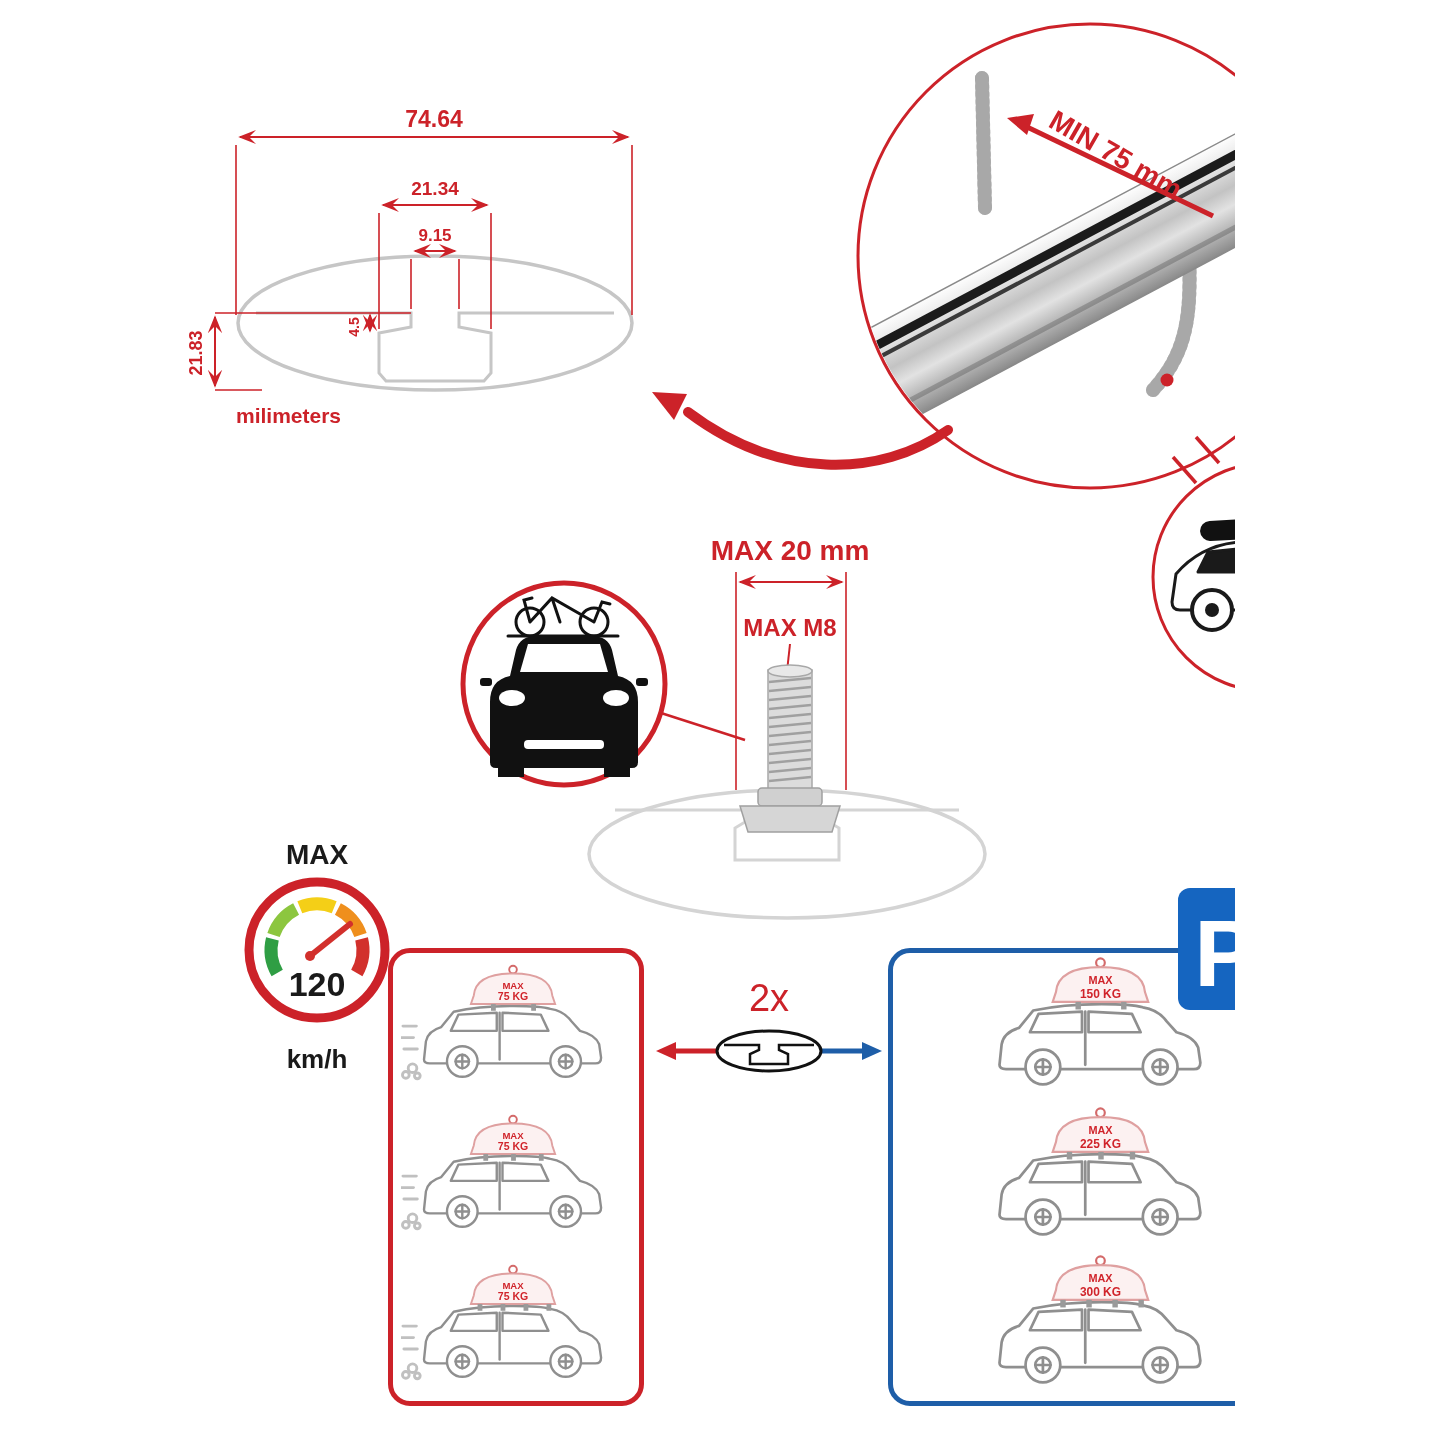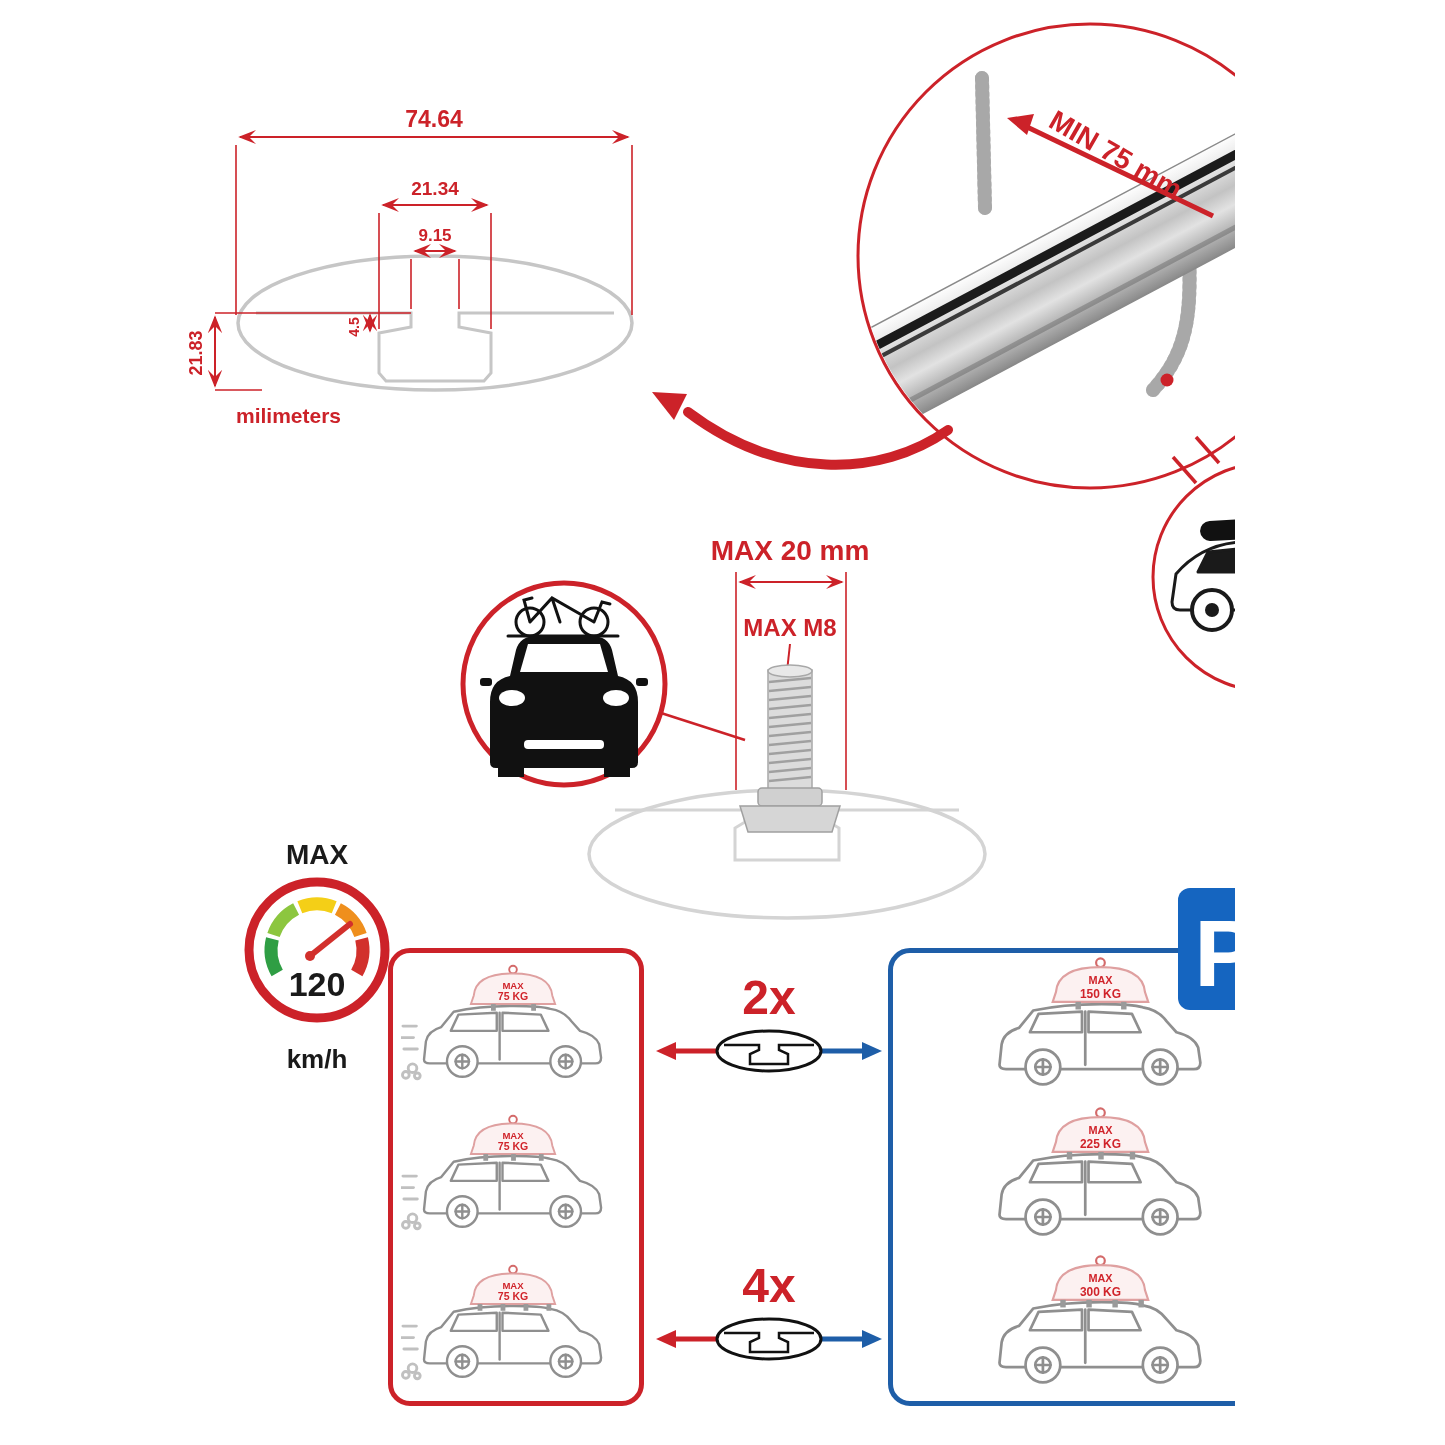--- a/index.html
+++ b/index.html
@@ -12,21 +12,21 @@
   .dtxt{fill:#1a1a1a;font-weight:bold}
   .dim{stroke:#cc2229;stroke-width:2;fill:none;marker-start:url(#dimA);marker-end:url(#dimA)}
   .dimb{stroke:#cc2229;stroke-width:2;fill:none;marker-start:url(#dimB);marker-end:url(#dimB)}
   .ext{stroke:#cc2229;stroke-width:1.6;fill:none}
   .bag-max{fill:#d0242b;font-weight:bold;font-size:10px;text-anchor:middle}
   .bag-wt{fill:#d0242b;font-weight:bold;font-size:11px;text-anchor:middle}
   .panel{position:absolute;background:#fff;border-radius:22px;z-index:2}
   .panel.redb{border:5px solid #cc2229}
   .panel.blueb{border:5px solid #1e5ea8}
   .mult-row{position:absolute;left:650px;width:238px;z-index:2;text-align:center}
-  .mult-label{color:#cc2229;font-weight:bold;font-size:48px;line-height:46px}
+  .mult-label{color:#cc2229;font-weight:normal;font-size:38px;line-height:46px}
   .park-sign{position:absolute;left:1178px;top:888px;width:142px;height:122px;background:#1565c0;
     border-radius:12px;z-index:3;display:flex;align-items:flex-end;justify-content:center;color:#fff}
   .park-p{font-size:94px;font-weight:bold;line-height:100px;margin-bottom:6px}
   .park-rest{font-size:30px;font-weight:bold;margin:16px 0 18px 2px}
   .overlay{position:absolute;left:0;top:0;z-index:1;pointer-events:none}
   .carblk{position:absolute}
 </style>
 </head>
 <body>
 
@@ -332,29 +332,19 @@
   <div class="mult-row" style="top:975px">
     <div class="mult-label">2x</div>
     <svg width="238" height="58" viewBox="0 0 238 58">
       <line x1="112" y1="30" x2="22" y2="30" stroke="#cc2229" stroke-width="5"></line>
       <polygon points="6,30 26,21 26,39" fill="#cc2229"></polygon>
       <line x1="126" y1="30" x2="216" y2="30" stroke="#1e5ea8" stroke-width="5"></line>
       <polygon points="232,30 212,21 212,39" fill="#1e5ea8"></polygon>
       <use href="#slot-icon"></use>
     </svg>
   </div>
-  <div class="mult-row" style="top:1263px">
-    <div class="mult-label">4x</div>
-    <svg width="238" height="58" viewBox="0 0 238 58">
-      <line x1="112" y1="30" x2="22" y2="30" stroke="#cc2229" stroke-width="5"></line>
-      <polygon points="6,30 26,21 26,39" fill="#cc2229"></polygon>
-      <line x1="126" y1="30" x2="216" y2="30" stroke="#1e5ea8" stroke-width="5"></line>
-      <polygon points="232,30 212,21 212,39" fill="#1e5ea8"></polygon>
-      <use href="#slot-icon"></use>
-    </svg>
-  </div>
 
   <div class="park-sign">
     <span class="park-p">P</span>
     <span class="park-rest">ark</span>
   </div>
 
 </div>
 
 </body></html>

